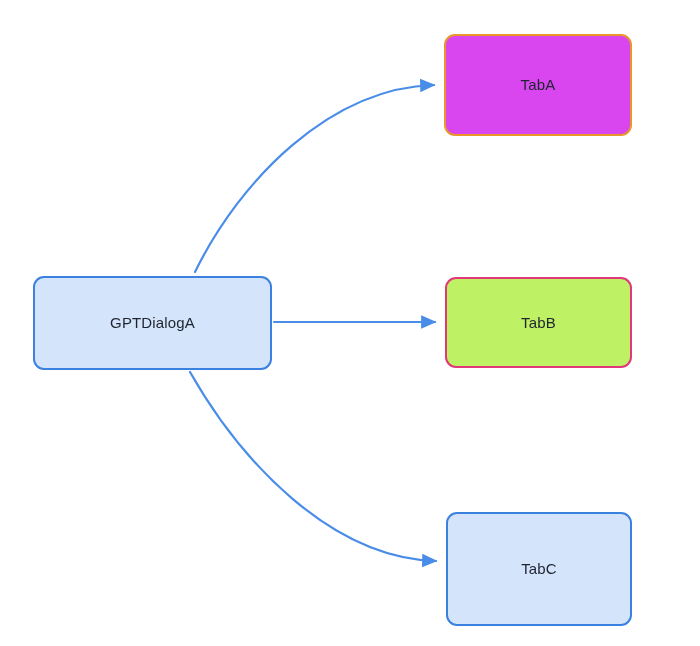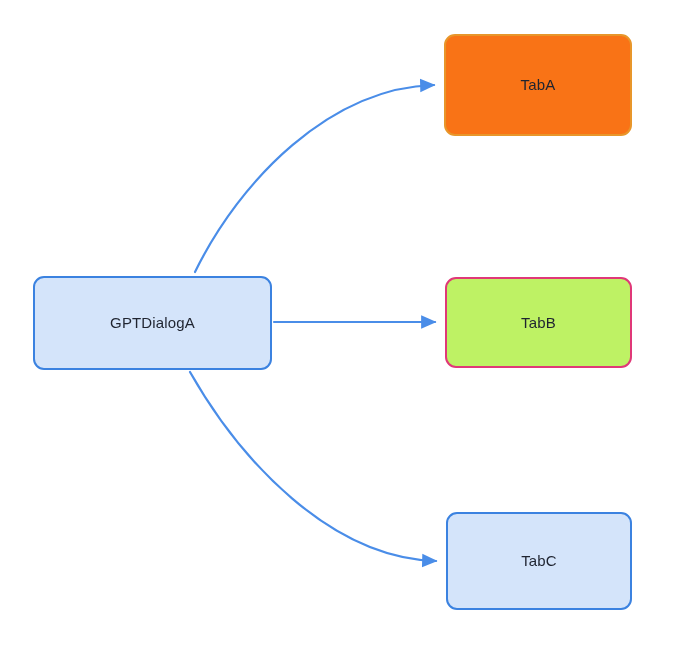--- a/index.html
+++ b/index.html
@@ -51,35 +51,35 @@
     height: 94px;
     border-color: #3b82e0;
     background: #d4e4fa;
   }
   #node-taba {
     left: 444px;
     top: 34px;
     width: 188px;
     height: 102px;
     border-color: #e8962a;
-    background: #f97316;
+    background: #d946ef;
   }
   #node-tabb {
     left: 445px;
     top: 277px;
     width: 187px;
     height: 91px;
     border-color: #e03878;
     background: #bef264;
   }
   #node-tabc {
     left: 446px;
     top: 512px;
     width: 186px;
-    height: 98px;
+    height: 114px;
     border-color: #3b82e0;
     background: #d4e4fa;
   }
 </style>
 </head>
 <body>
 
 <div id="diagram-canvas">
 
   <svg id="edge-layer" viewBox="0 0 700 646" width="700" height="646" xmlns="http://www.w3.org/2000/svg">

